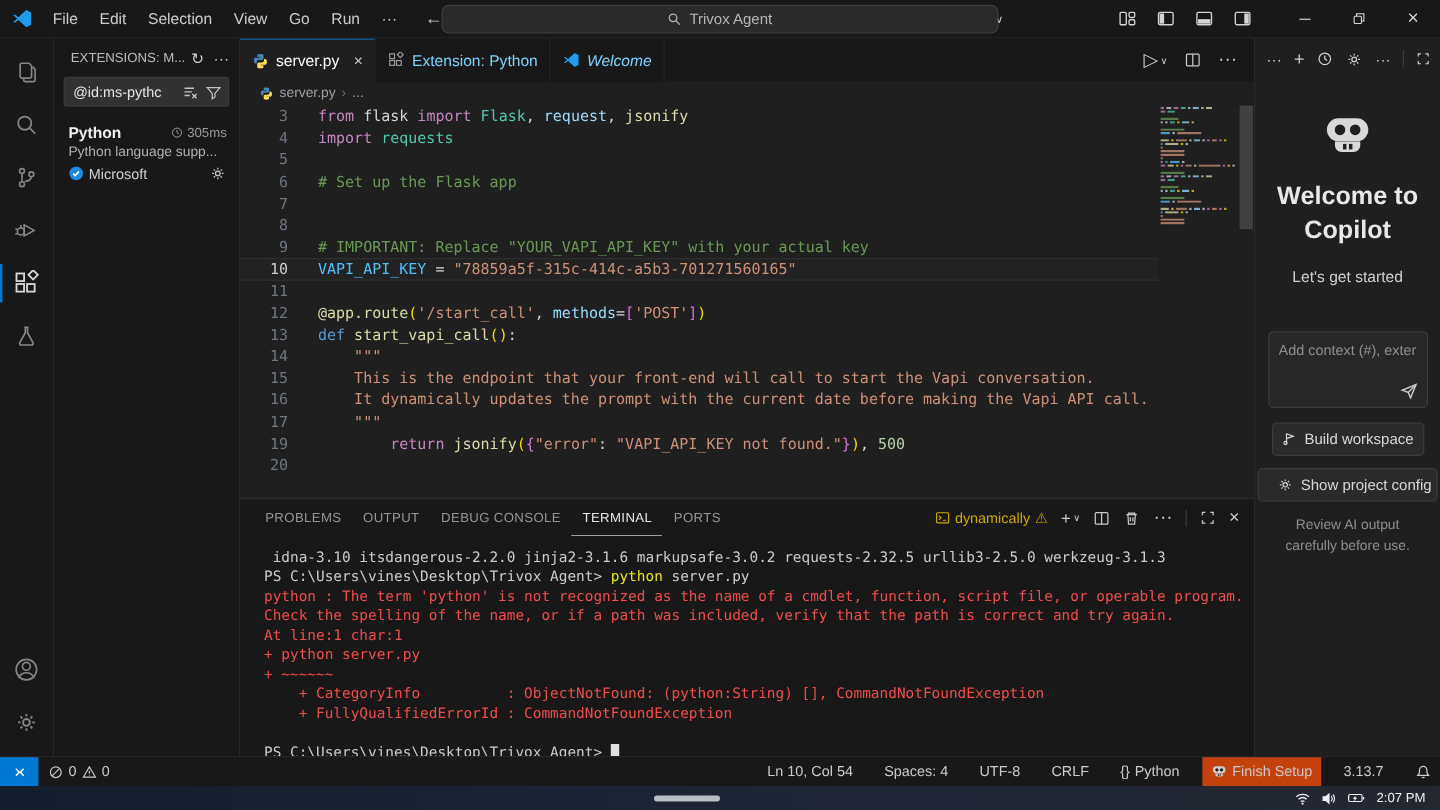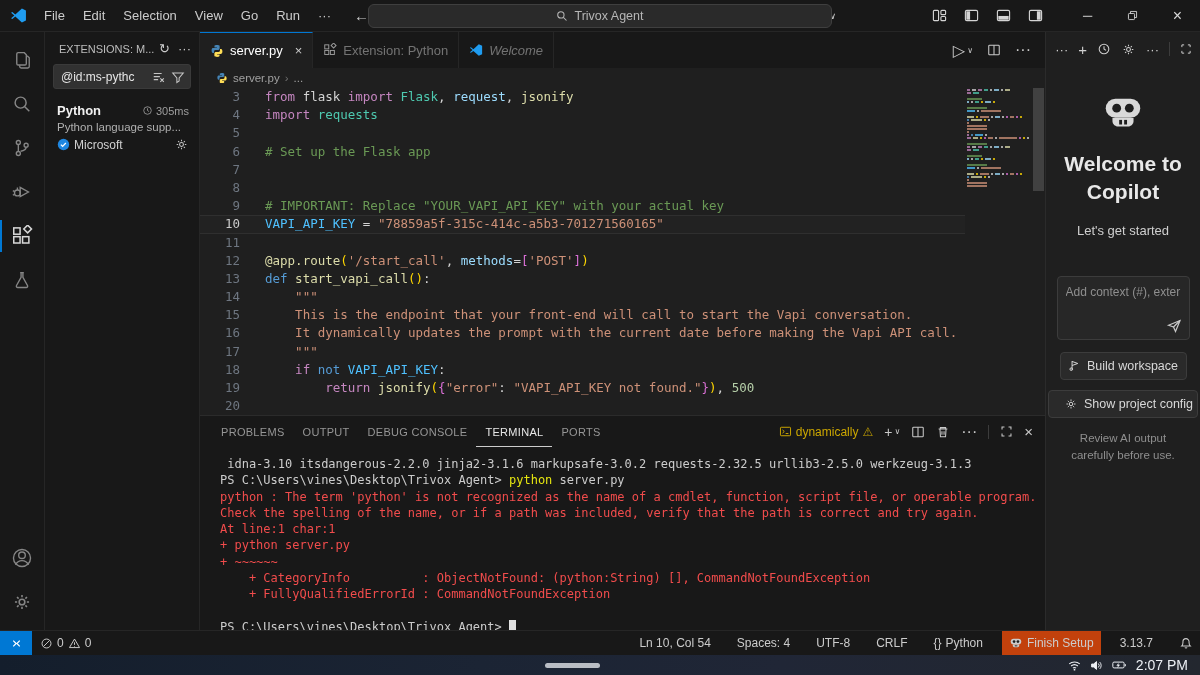--- a/index.html
+++ b/index.html
@@ -44,21 +44,21 @@
   .ext-name { color:#f0f0f0; font-weight:bold; font-size:13px; }
   .ext-time { margin-left:auto; display:flex; align-items:center; gap:3px; color:#9d9d9d; font-size:11px; }
   .ext-desc { color:#b0b0b0; font-size:11.5px; margin-top:3px; white-space:nowrap; overflow:hidden; }
   .ext-row3 { display:flex; align-items:center; margin-top:4px; }
   .ext-pub { display:flex; align-items:center; gap:4px; color:#d2d2d2; font-size:12px; }
   .ext-gear { margin-left:auto; color:#c5c5c5; }
 
   
   #editor-col { flex:1; min-width:0; display:flex; flex-direction:column; background:#1f1f1f; }
   #tabbar { height:36px; background:#181818; display:flex; align-items:stretch; position:relative; }
-  .tab { display:flex; align-items:center; gap:6px; padding:0 10px; font-size:13px; color:#737373; background:#181818; border-right:1px solid #262626; position:relative; }
+  .tab { display:flex; align-items:center; gap:6px; padding:0 10px; font-size:13px; color:#7dd3fc; background:#181818; border-right:1px solid #262626; position:relative; }
   .tab.active { background:#1f1f1f; color:#ffffff; border-top:1px solid #0078d4; }
   .tab .tab-close { margin-left:6px; font-size:13px; color:#cccccc; }
   .tab-actions { margin-left:auto; display:flex; align-items:center; gap:14px; padding-right:14px; color:#c9c9c9; }
   #breadcrumb { height:19px; display:flex; align-items:center; gap:5px; padding-left:16px; font-size:11.5px; color:#a0a0a0; background:#1f1f1f; }
 
   
   #code-area { flex:1; position:relative; overflow:hidden; background:#1f1f1f; }
   #code-lines { position:absolute; top:1px; left:0; right:80px; font-family:"DejaVu Sans Mono", monospace; font-size:12.5px; }
   .code-line { display:flex; height:18.2px; line-height:18.2px; white-space:pre; }
   .code-line .ln { width:40px; text-align:right; color:#6e7681; flex:none; }
@@ -106,21 +106,21 @@
   #statusbar { position:absolute; bottom:20px; left:0; right:0; height:25px; background:#181818; border-top:1px solid #262626; display:flex; align-items:center; font-size:12px; color:#cccccc; z-index:30; }
   #remote-indicator { width:32px; height:100%; background:#0078d4; color:#fff; display:flex; align-items:center; justify-content:center; }
   #problems-status { display:flex; align-items:center; gap:4px; padding:0 8px; }
   #status-right { margin-left:auto; display:flex; align-items:center; gap:12px; height:100%; }
   .st-item { padding:0 7px; display:flex; align-items:center; gap:4px; height:100%; }
   .st-copilot { background:#c2410c; }
 
   
   #taskbar { position:absolute; bottom:0; left:0; right:0; height:20px; background:linear-gradient(90deg,#141e2c 0%,#1b2434 40%,#202636 65%,#23272f 100%); display:flex; align-items:center; z-index:40; }
   #taskbar-indicator { position:absolute; left:545px; top:8px; width:55px; height:5px; border-radius:3px; background:#b9bdc4; }
-  #tray { margin-left:auto; display:flex; align-items:center; gap:9px; padding-right:12px; color:#eceff4; font-size:14px; }
+  #tray { margin-left:auto; display:flex; align-items:center; gap:9px; padding-right:12px; color:#eceff4; font-size:11px; }
 
   svg { display:block; }
 </style>
 </head>
 <body>
 
 <svg width="0" height="0" style="position:absolute">
   <defs>
     <symbol id="i-copilot" viewBox="0 0 24 24">
       <rect x="3" y="4.5" width="18" height="10" rx="5" fill="currentColor"></rect>
@@ -400,21 +400,20 @@
             <div class="code-line"><span class="ln">8</span><span class="lt"></span></div>
             <div class="code-line"><span class="ln">9</span><span class="lt"><span class="tk-com"># IMPORTANT: Replace "YOUR_VAPI_API_KEY" with your actual key</span></span></div>
             <div class="code-line current"><span class="ln">10</span><span class="lt"><span class="tk-const">VAPI_API_KEY</span><span class="tk-pun"> = </span><span class="tk-str">"78859a5f-315c-414c-a5b3-701271560165"</span></span></div>
             <div class="code-line"><span class="ln">11</span><span class="lt"></span></div>
             <div class="code-line"><span class="ln">12</span><span class="lt"><span class="tk-fn">@app.route</span><span class="tk-b1">(</span><span class="tk-str">'/start_call'</span><span class="tk-pun">, </span><span class="tk-var">methods</span><span class="tk-pun">=</span><span class="tk-b2">[</span><span class="tk-str">'POST'</span><span class="tk-b2">]</span><span class="tk-b1">)</span></span></div>
             <div class="code-line"><span class="ln">13</span><span class="lt"><span class="tk-kw2">def</span><span class="tk-fn"> start_vapi_call</span><span class="tk-b1">()</span><span class="tk-pun">:</span></span></div>
             <div class="code-line"><span class="ln">14</span><span class="lt"><span class="tk-str">    """</span></span></div>
             <div class="code-line"><span class="ln">15</span><span class="lt"><span class="tk-str">    This is the endpoint that your front-end will call to start the Vapi conversation.</span></span></div>
             <div class="code-line"><span class="ln">16</span><span class="lt"><span class="tk-str">    It dynamically updates the prompt with the current date before making the Vapi API call.</span></span></div>
             <div class="code-line"><span class="ln">17</span><span class="lt"><span class="tk-str">    """</span></span></div>
-            <div class="code-line"><span class="ln">18</span><span class="lt"><span class="tk-kw">    if </span><span class="tk-kw2">not</span><span class="tk-const"> VAPI_API_KEY</span><span class="tk-pun">:</span></span></div>
             <div class="code-line"><span class="ln">19</span><span class="lt"><span class="tk-kw">        return </span><span class="tk-fn">jsonify</span><span class="tk-b1">(</span><span class="tk-b2">{</span><span class="tk-str">"error"</span><span class="tk-pun">: </span><span class="tk-str">"VAPI_API_KEY not found."</span><span class="tk-b2">}</span><span class="tk-b1">)</span><span class="tk-pun">, </span><span class="tk-num">500</span></span></div>
             <div class="code-line"><span class="ln">20</span><span class="lt"></span></div>
           </div>
         <div id="minimap">
             <div class="mm-row"><span class="mm-bar tk-kw" style="width: 3px;"></span><span class="mm-bar tk-pun" style="width: 4px;"></span><span class="mm-bar tk-kw" style="width: 4px;"></span><span class="mm-bar tk-cls" style="width: 4px;"></span><span class="mm-bar tk-pun" style="width: 2px;"></span><span class="mm-bar tk-var" style="width: 5px;"></span><span class="mm-bar tk-pun" style="width: 2px;"></span><span class="mm-bar tk-fn" style="width: 5px;"></span></div>
             <div class="mm-row"><span class="mm-bar tk-kw" style="width: 4px;"></span><span class="mm-bar tk-cls" style="width: 6px;"></span></div>
             <div class="mm-row"></div>
             <div class="mm-row"><span class="mm-bar tk-com" style="width: 15px;"></span></div>
             <div class="mm-row"><span class="mm-bar tk-var" style="width: 2px;"></span><span class="mm-bar tk-pun" style="width: 2px;"></span><span class="mm-bar tk-cls" style="width: 4px;"></span><span class="mm-bar tk-b1" style="width: 2px;"></span><span class="mm-bar tk-var" style="width: 6px;"></span><span class="mm-bar tk-b1" style="width: 2px;"></span></div>
             <div class="mm-row"></div>

